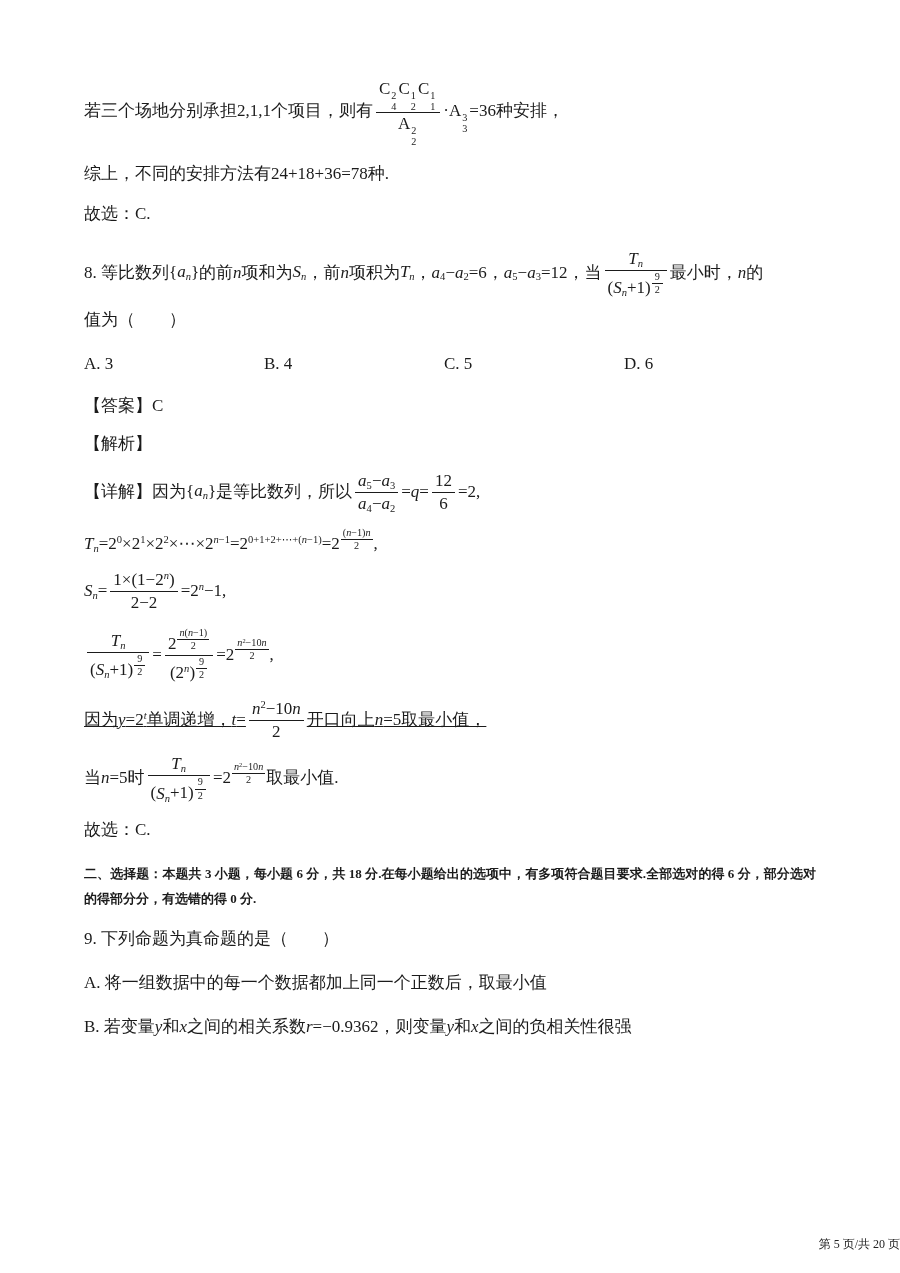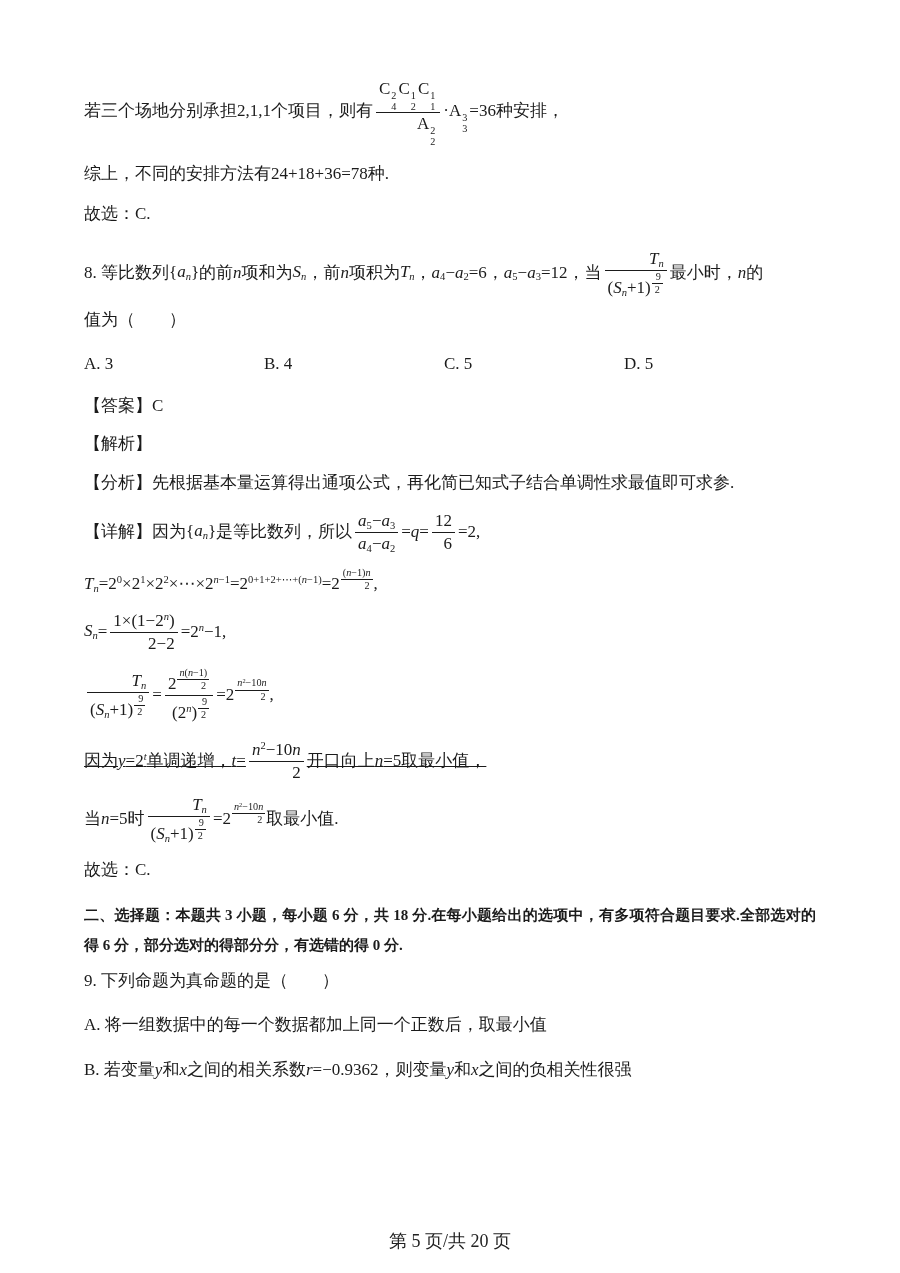--- a/index.html
+++ b/index.html
@@ -11,38 +11,38 @@
     font-family:"Liberation Serif","DejaVu Serif",serif;
     font-size:17px;color:#1b1b1b;
     overflow:hidden;
   }
   .line{margin-bottom:15px;line-height:1.55;}
   i{font-style:italic;}
   sub,sup{font-size:0.62em;line-height:1;}
   sup{vertical-align:0.55em;}
   sub{vertical-align:-0.25em;}
   
-  .frac{display:inline-block;vertical-align:middle;text-align:right;line-height:1.3;margin:0 3px;}
+  .frac{display:inline-block;vertical-align:middle;text-align:center;line-height:1.3;margin:0 3px;}
   .frac>.fn{display:block;border-bottom:1px solid #1b1b1b;padding:0 3px;}
   .frac>.fd{display:block;padding:0 3px;}
   
   sup.ef{vertical-align:0.7em;font-size:0.60em;}
   sup.ef .frac{margin:0 1px;line-height:1.2;vertical-align:middle;}
   sup.ef .frac>.fn{border-bottom:1px solid #1b1b1b;padding:0 2px;}
   
   .ss{display:inline-flex;flex-direction:column;align-items:flex-start;
       font-size:0.60em;line-height:1.1;vertical-align:-0.45em;margin:0 2px 0 1px;}
   .ss span{display:block;}
   .options{display:flex;margin-bottom:16px;line-height:1.5;}
   .options .opt{flex:0 0 180px;}
   .options .opt:last-child{flex:0 0 auto;}
-  .heading{font-weight:bold;text-align:justify;line-height:1.95;font-size:15px;margin-bottom:8px;}
+  .heading{font-weight:bold;text-align:justify;line-height:1.95;font-size:13px;margin-bottom:14px;}
   .footer{
     position:absolute;left:0;right:0;bottom:20px;
-    text-align:center;font-size:18px;color:#222;
+    text-align:right;font-size:12px;color:#222;
   }
   .mb10{margin-bottom:10px;text-decoration:underline;} .mb12{margin-bottom:12px;} .mb14{margin-bottom:14px;}
   .mb18{margin-bottom:18px;} .mb20{margin-bottom:20px;}
   .mb8{margin-bottom:8px;}
 </style>
 </head>
 <body>
 
 <div class="page">
 
@@ -65,26 +65,25 @@
   <div class="line mb14">综上，不同的安排方法有24+18+36=78种.</div>
   <div class="line mb20">故选：C.</div>
 
   <div class="line mb8">8. 等比数列{<i>a<sub>n</sub></i>}的前<i>n</i>项和为<i>S<sub>n</sub></i>，前<i>n</i>项积为<i>T<sub>n</sub></i>，<i>a</i><sub>4</sub>−<i>a</i><sub>2</sub>=6，<i>a</i><sub>5</sub>−<i>a</i><sub>3</sub>=12，当<span class="frac"><span class="fn"><i>T<sub>n</sub></i></span><span class="fd">(<i>S<sub>n</sub></i>+1)<sup class="ef"><span class="frac"><span class="fn">9</span><span class="fd">2</span></span></sup></span></span>最小时，<i>n</i>的</div>
   <div class="line mb18">值为（　　）</div>
 
   <div class="options">
     <span class="opt">A. 3</span>
     <span class="opt">B. 4</span>
     <span class="opt">C. 5</span>
-    <span class="opt">D. 5</span>
+    <span class="opt">D. 6</span>
   </div>
 
   <div class="line mb12">【答案】C</div>
   <div class="line mb12">【解析】</div>
-  <div class="line mb14">【分析】先根据基本量运算得出通项公式，再化简已知式子结合单调性求最值即可求参.</div>
 
   <div class="line mb12">【详解】因为{<i>a<sub>n</sub></i>}是等比数列，所以<span class="frac"><span class="fn"><i>a</i><sub>5</sub>−<i>a</i><sub>3</sub></span><span class="fd"><i>a</i><sub>4</sub>−<i>a</i><sub>2</sub></span></span>=<i>q</i>=<span class="frac"><span class="fn">12</span><span class="fd">6</span></span>=2,</div>
   <div class="line mb12"><i>T<sub>n</sub></i>=2<sup>0</sup>×2<sup>1</sup>×2<sup>2</sup>×⋯×2<sup><i>n</i>−1</sup>=2<sup>0+1+2+⋯+(<i>n</i>−1)</sup>=2<sup class="ef"><span class="frac"><span class="fn">(<i>n</i>−1)<i>n</i></span><span class="fd">2</span></span></sup>,</div>
   <div class="line mb12"><i>S<sub>n</sub></i>=<span class="frac"><span class="fn">1×(1−2<sup><i>n</i></sup>)</span><span class="fd">2−2</span></span>=2<sup><i>n</i></sup>−1,</div>
   <div class="line mb14"><span class="frac"><span class="fn"><i>T<sub>n</sub></i></span><span class="fd">(<i>S<sub>n</sub></i>+1)<sup class="ef"><span class="frac"><span class="fn">9</span><span class="fd">2</span></span></sup></span></span>=<span class="frac"><span class="fn">2<sup class="ef"><span class="frac"><span class="fn"><i>n</i>(<i>n</i>−1)</span><span class="fd">2</span></span></sup></span><span class="fd">(2<sup><i>n</i></sup>)<sup class="ef"><span class="frac"><span class="fn">9</span><span class="fd">2</span></span></sup></span></span>=2<sup class="ef"><span class="frac"><span class="fn"><i>n</i><sup>2</sup>−10<i>n</i></span><span class="fd">2</span></span></sup>,</div>
   <div class="line mb10">因为<i>y</i>=2<sup><i>t</i></sup>单调递增，<i>t</i>=<span class="frac"><span class="fn"><i>n</i><sup>2</sup>−10<i>n</i></span><span class="fd">2</span></span>开口向上<i>n</i>=5取最小值，</div>
   <div class="line mb12">当<i>n</i>=5时<span class="frac"><span class="fn"><i>T<sub>n</sub></i></span><span class="fd">(<i>S<sub>n</sub></i>+1)<sup class="ef"><span class="frac"><span class="fn">9</span><span class="fd">2</span></span></sup></span></span>=2<sup class="ef"><span class="frac"><span class="fn"><i>n</i><sup>2</sup>−10<i>n</i></span><span class="fd">2</span></span></sup>取最小值.</div>
   <div class="line mb18">故选：C.</div>
 
   <div class="heading">二、选择题：本题共 3 小题，每小题 6 分，共 18 分.在每小题给出的选项中，有多项符合题目要求.全部选对的得 6 分，部分选对的得部分分，有选错的得 0 分.</div>

